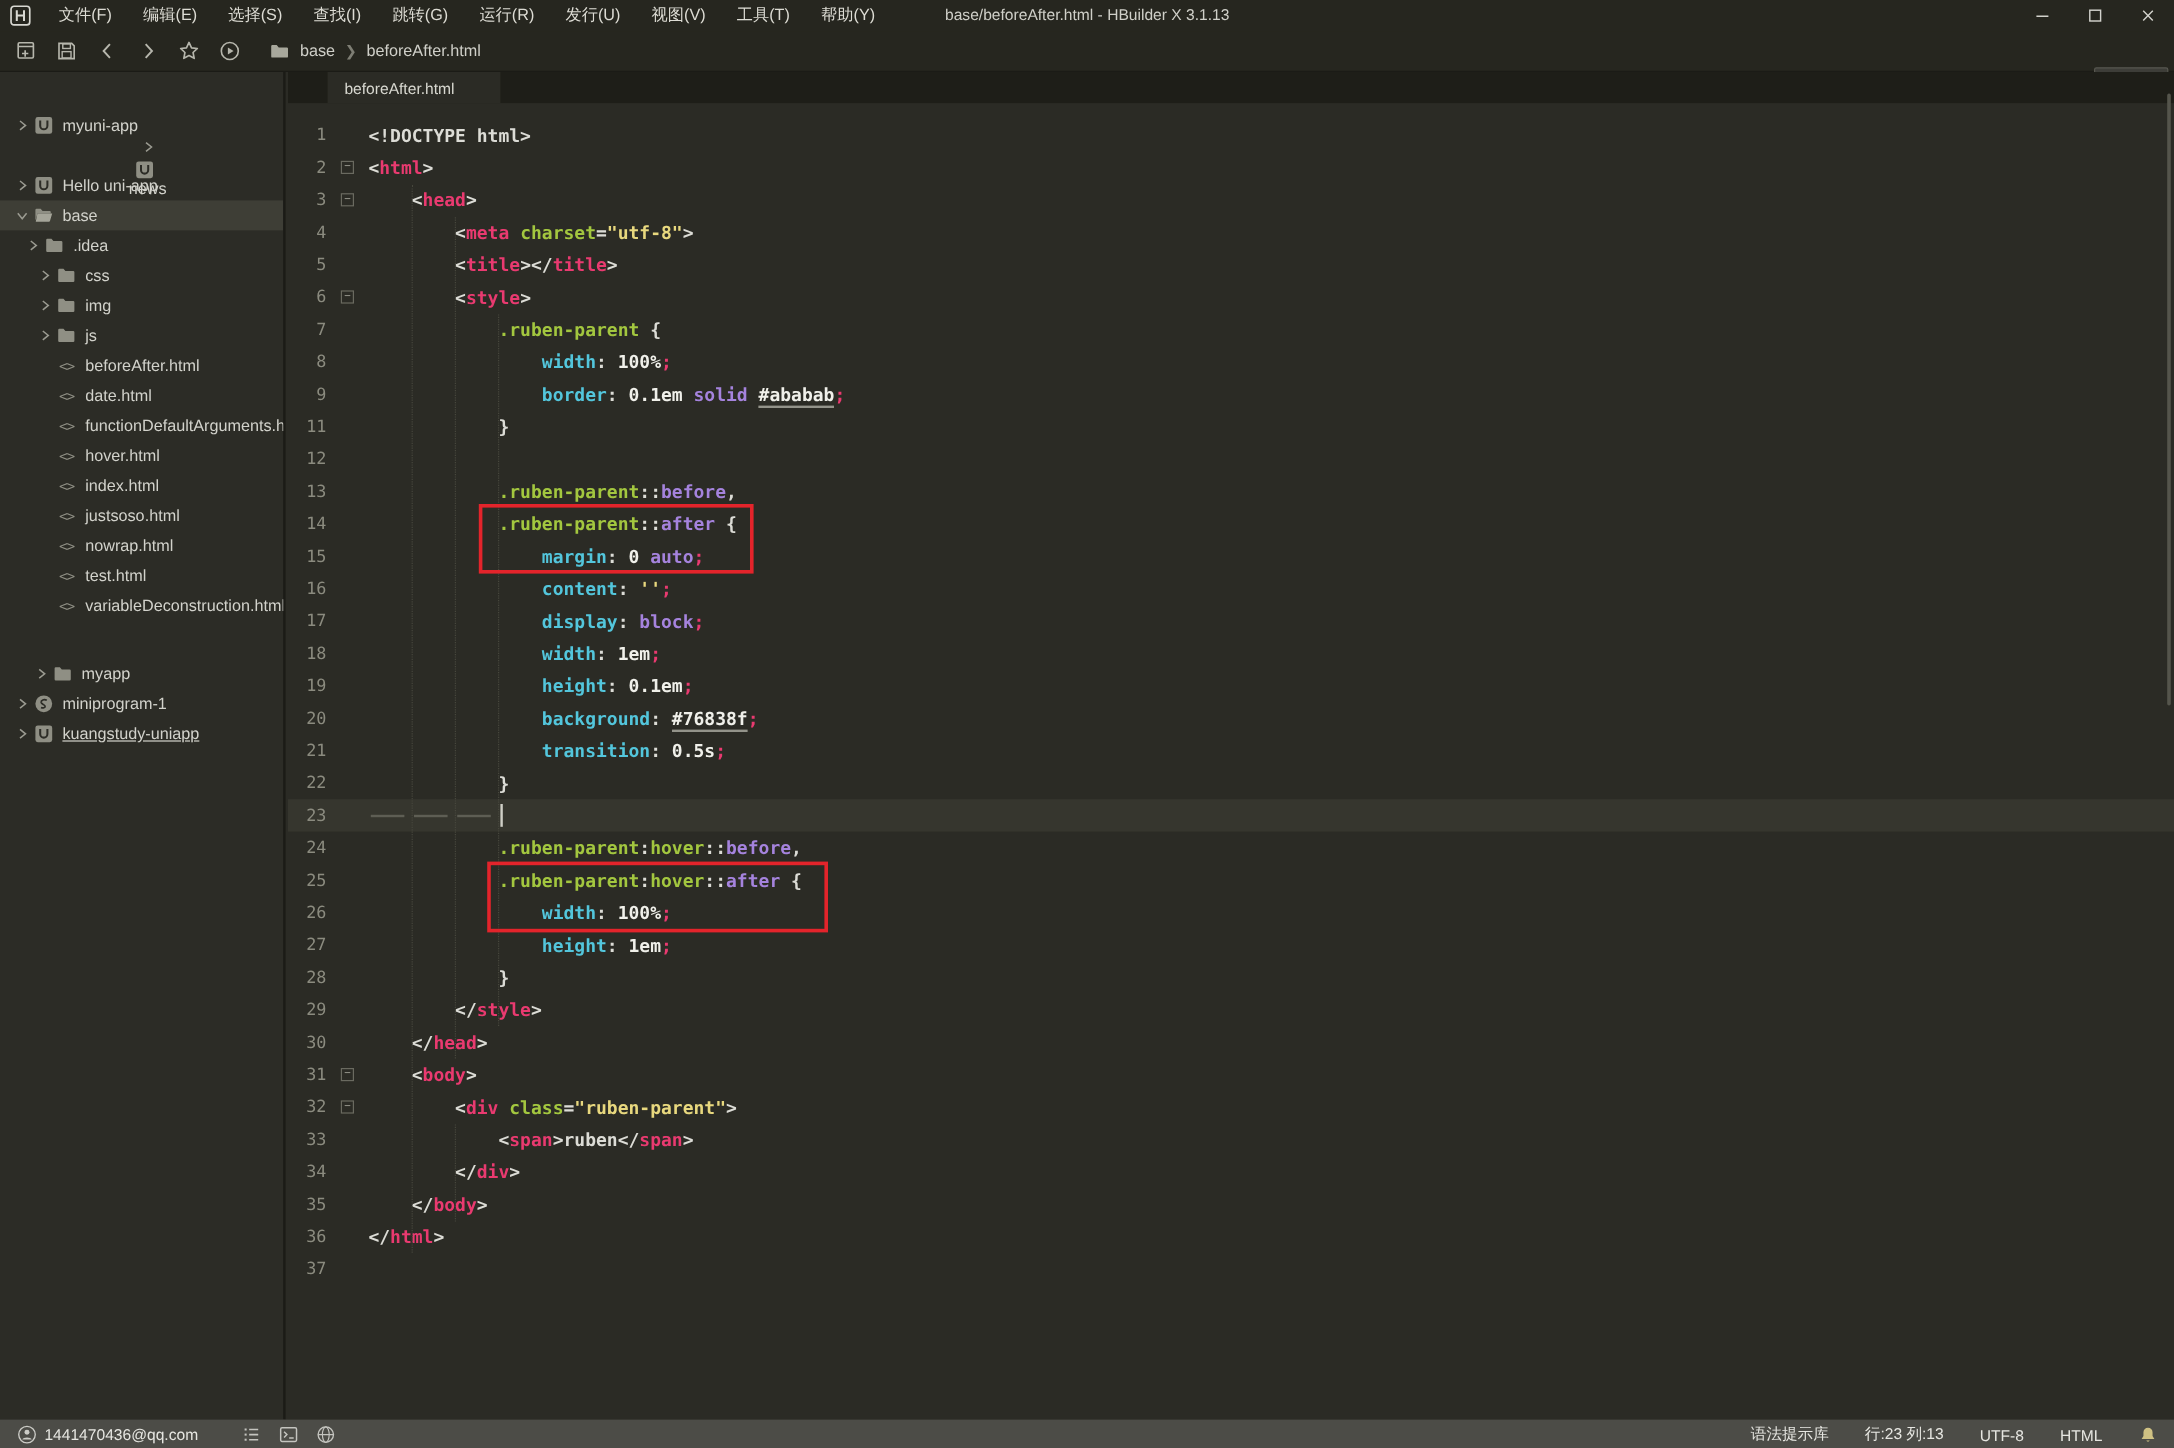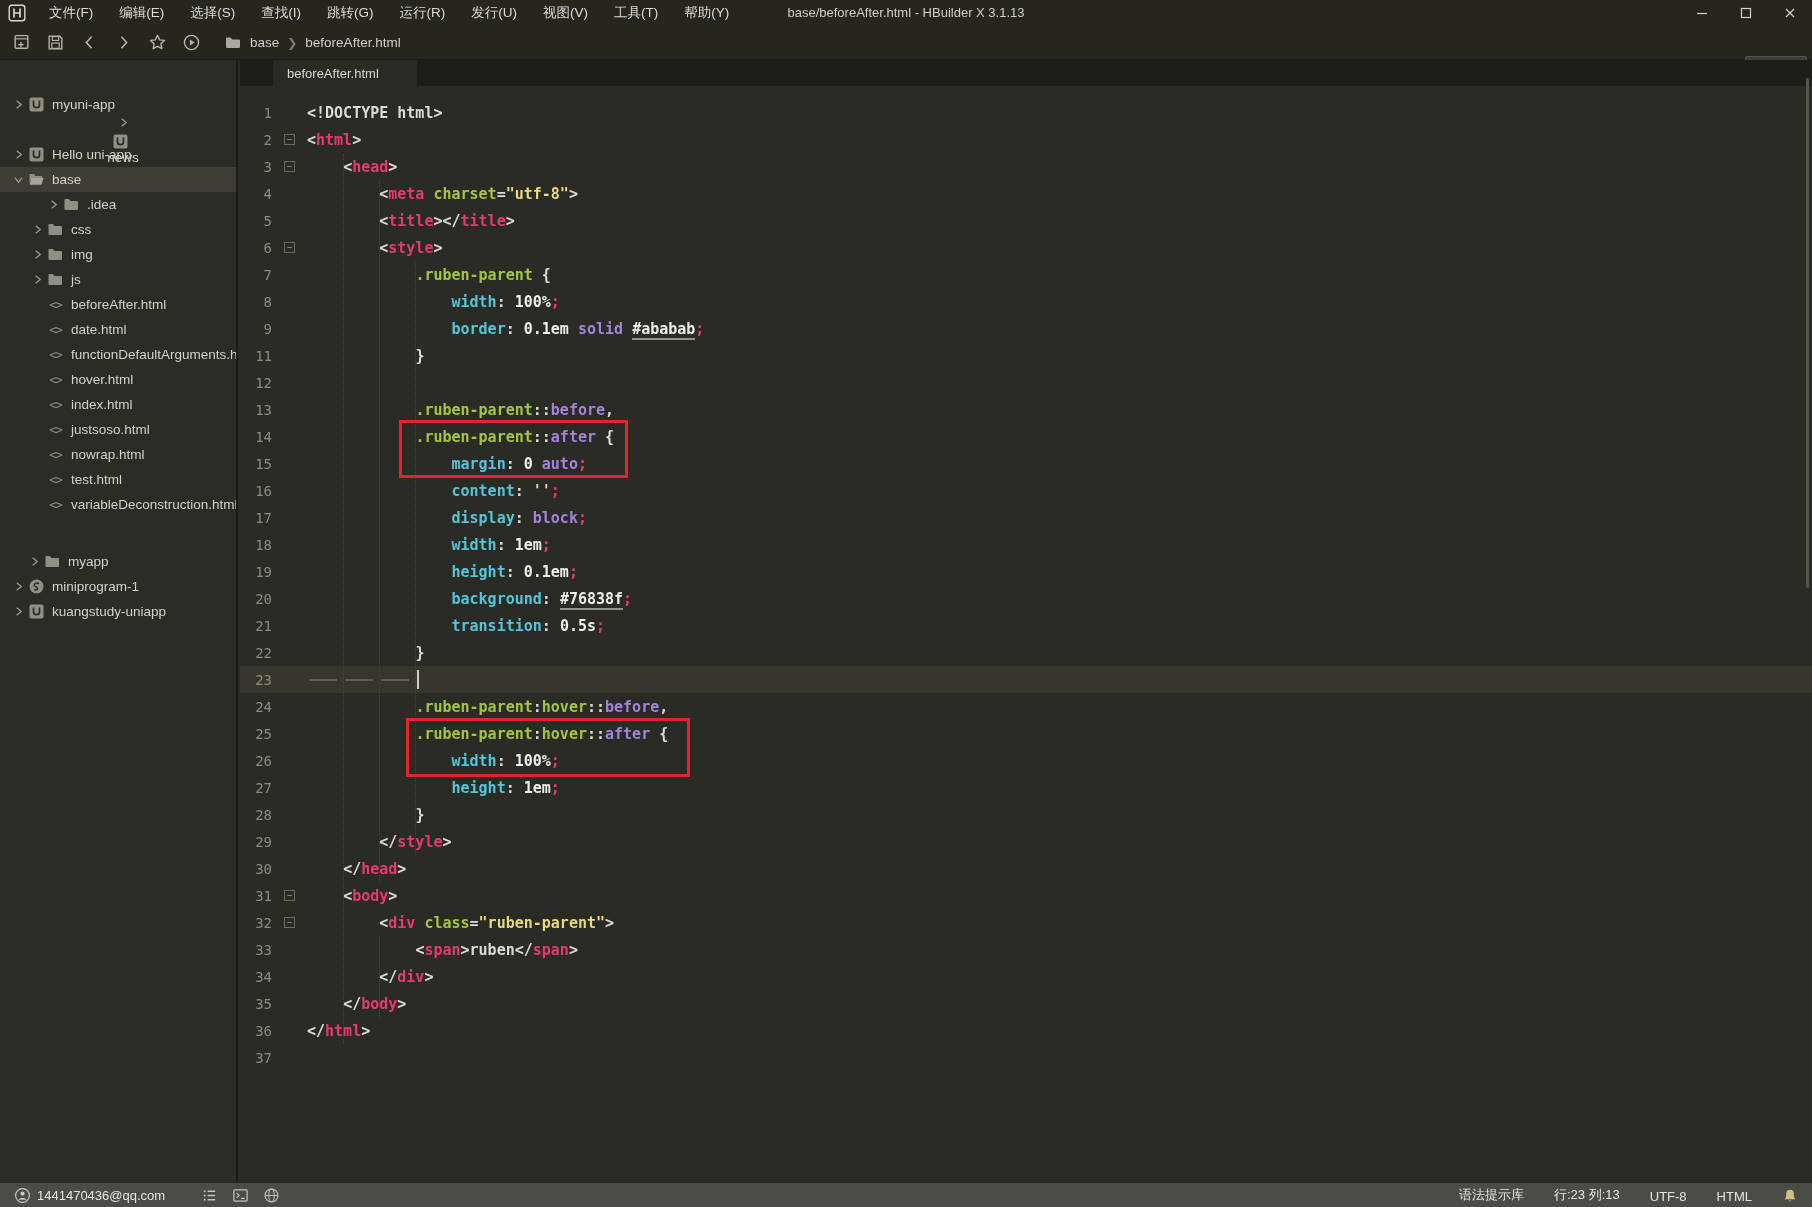--- a/index.html
+++ b/index.html
@@ -234,21 +234,21 @@
           </svg>
         </span>
         <span class="ticon">
           <svg viewBox="0 0 17 17">
             <path d="M1.5 4a1 1 0 0 1 1-1h3.4l1.6 1.9h6a.8.8 0 0 1 .8.8V7H3.2L1.5 13z" fill="#8f8f84"></path>
             <path d="M3.2 7h12.3l-1.8 6a1 1 0 0 1-1 .8H1.8z" fill="#a5a599"></path>
           </svg>
         </span>
         <span>base</span>
       </div>
-      <div class="trow" style="padding-left: 45px;">
+      <div class="trow" style="padding-left: 19px;">
         <span class="chev">
           <svg viewBox="0 0 12 12">
             <polyline points="4,2 9,6 4,10" fill="none" stroke="currentColor" stroke-width="1.4"></polyline>
           </svg>
         </span>
         <span class="ticon">
           <svg viewBox="0 0 17 17">
             <path d="M1.5 4a1 1 0 0 1 1-1h3.4l1.6 1.9h6.5a1 1 0 0 1 1 1V13a1 1 0 0 1-1 1h-11.5a1 1 0 0 1-1-1z" fill="#8f8f84"></path>
           </svg>
         </span>
@@ -376,21 +376,21 @@
           </svg>
         </span>
         <span class="ticon">
           <svg viewBox="0 0 17 17">
             <circle cx="8.5" cy="8.5" r="7" fill="#8f8f84"></circle>
             <path d="M11 5.6c-2.3-1.2-5-.2-4.7 1.8.3 1.7 3.2 1.5 3.3 3.1.1 1.2-1.8 1.8-3.4 1" fill="none" stroke="#2c2c26" stroke-width="1.4"></path>
           </svg>
         </span>
         <span>miniprogram-1</span>
       </div>
-      <div class="trow" style="padding-left: 10px;">
+      <div class="trow" style="padding-left: 10px; text-decoration: underline;">
         <span class="chev">
           <svg viewBox="0 0 12 12">
             <polyline points="4,2 9,6 4,10" fill="none" stroke="currentColor" stroke-width="1.4"></polyline>
           </svg>
         </span>
         <span class="ticon">
           <svg viewBox="0 0 17 17">
             <rect x="1.5" y="1.5" width="14" height="14" rx="2" fill="#8f8f84"></rect>
             <path d="M5.5 4.5v4.2a3 3 0 0 0 6 0V4.5" fill="none" stroke="#2c2c26" stroke-width="1.7"></path>
           </svg>

